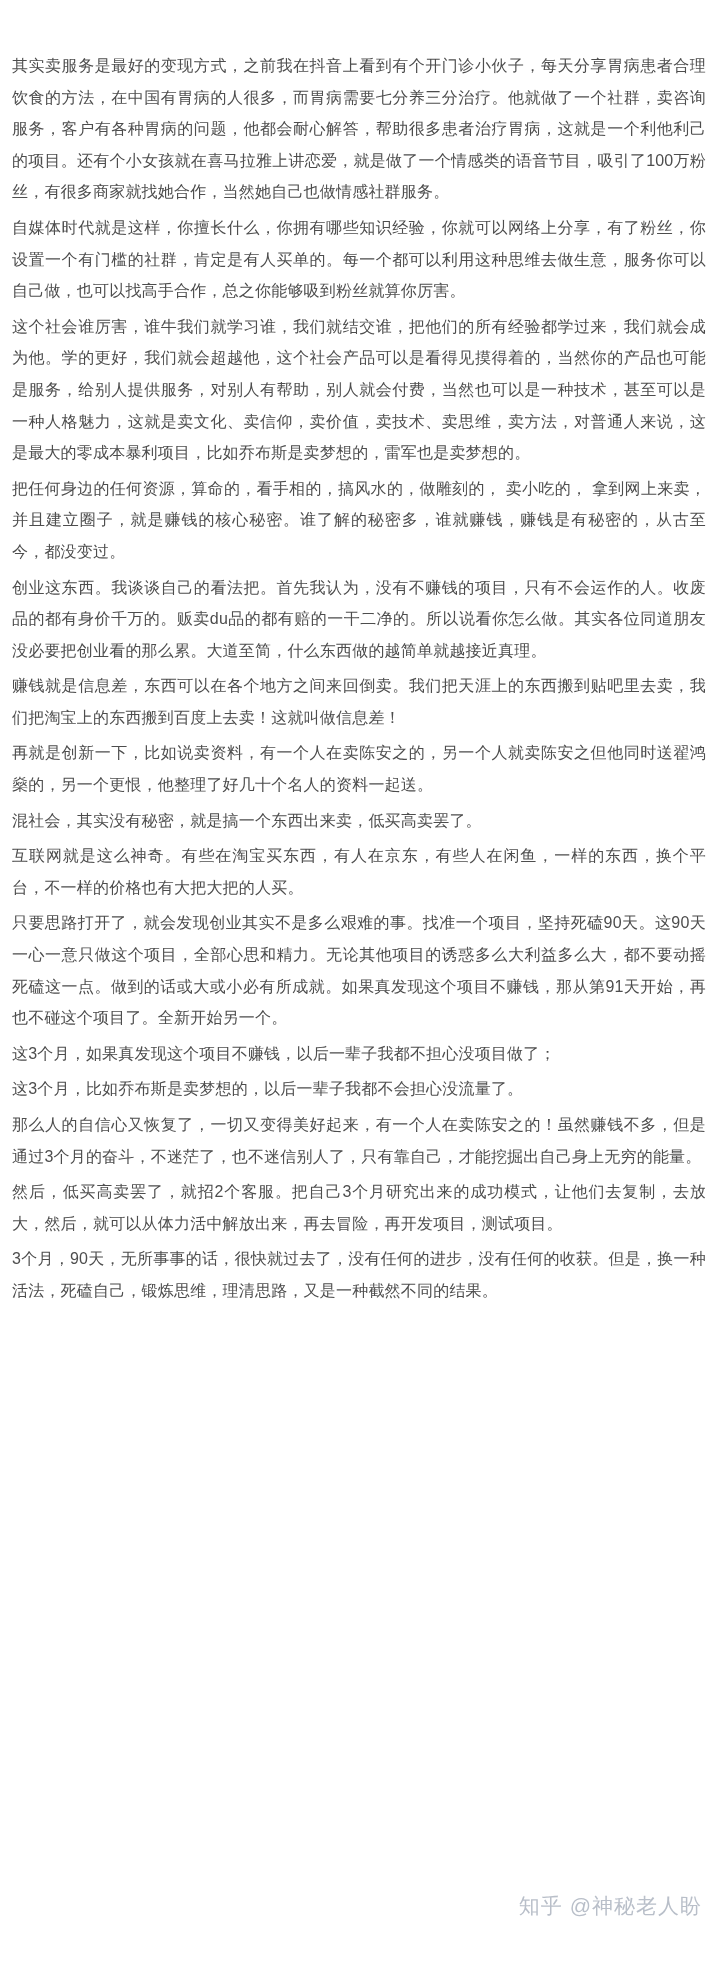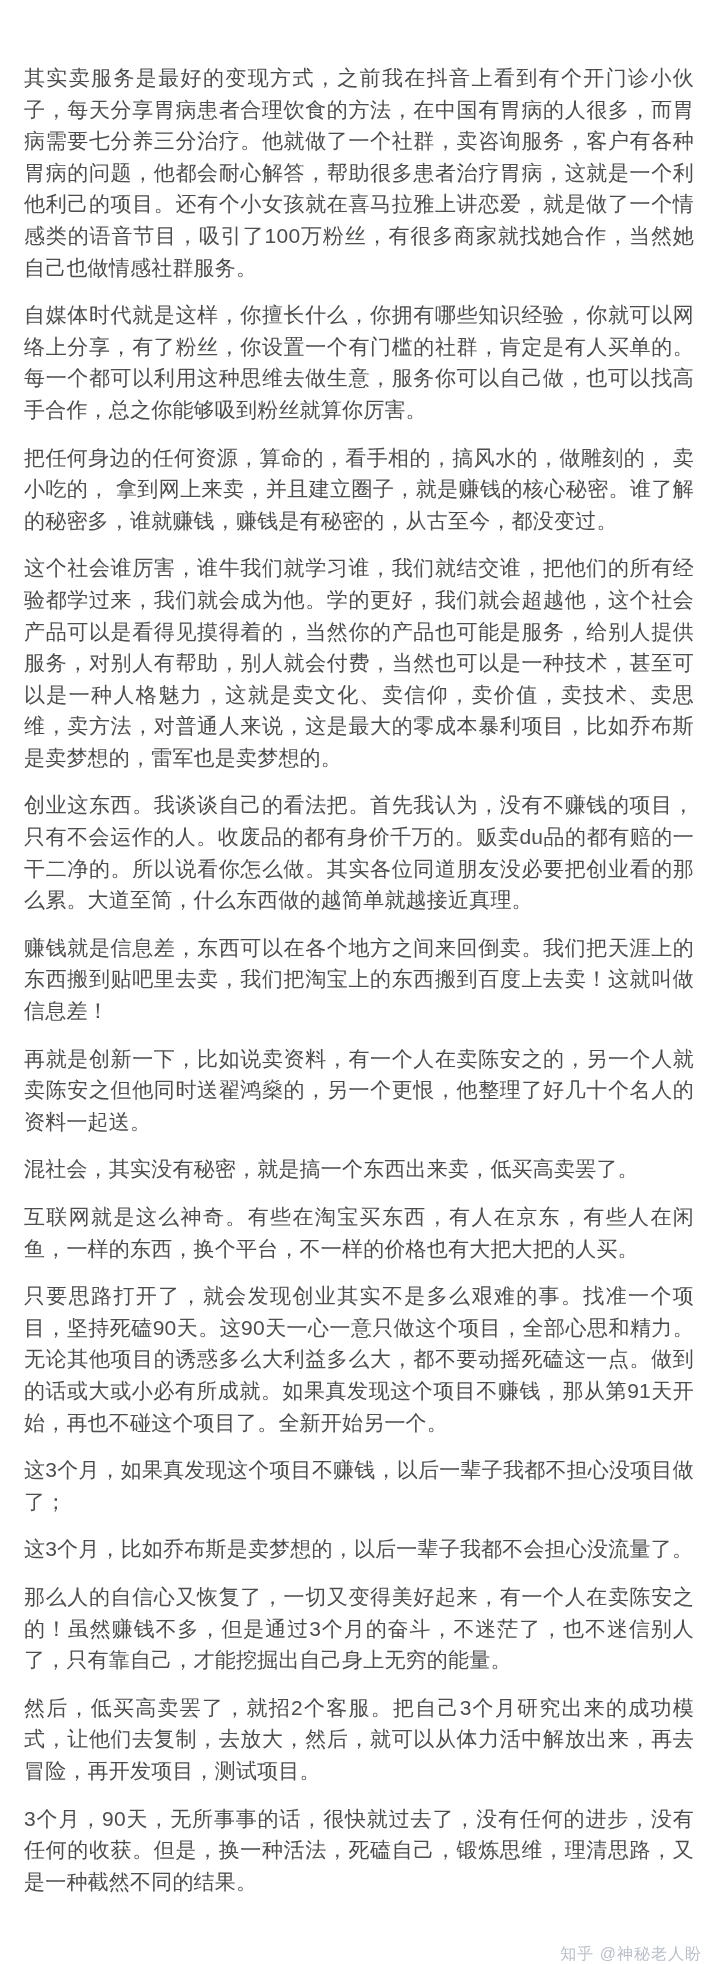--- a/index.html
+++ b/index.html
@@ -14,55 +14,55 @@
     position: relative;
     font-family: "Liberation Sans", "DejaVu Sans", sans-serif;
   }
   .article {
     position: absolute;
     top: 46px;
     left: 8px;
     right: 10px;
   }
   p.para {
-    margin: 16px;
+    margin: 4px;
     padding: 0;
-    font-size: 21px;
+    font-size: 16px;
     line-height: 31.6px;
     color: #4d4d4d;
     text-align: justify;
     letter-spacing: 0.2px;
     word-break: break-all;
   }
   
   .g-xl { margin-top: 74px; }
   .g-lg { margin-top: 62px; }
   .g-md { margin-top: 55px; }
   .g-blk { margin-top: 48px; }
   .g-sm { margin-top: 40px; }
   .g-xs { margin-top: 28px; }
   .watermark {
     position: absolute;
-    top: 1944px;
+    top: 1892px;
     right: 18px;
-    font-size: 16px;
+    font-size: 21px;
     color: #b9bfc9;
     letter-spacing: 1px;
     white-space: nowrap;
     pointer-events: none;
   }
 </style>
 </head>
 <body>
 
 <div class="article">
   <p class="para">其实卖服务是最好的变现方式，之前我在抖音上看到有个开门诊小伙子，每天分享胃病患者合理饮食的方法，在中国有胃病的人很多，而胃病需要七分养三分治疗。他就做了一个社群，卖咨询服务，客户有各种胃病的问题，他都会耐心解答，帮助很多患者治疗胃病，这就是一个利他利己的项目。还有个小女孩就在喜马拉雅上讲恋爱，就是做了一个情感类的语音节目，吸引了100万粉丝，有很多商家就找她合作，当然她自己也做情感社群服务。</p>
   <p class="para g-xl">自媒体时代就是这样，你擅长什么，你拥有哪些知识经验，你就可以网络上分享，有了粉丝，你设置一个有门槛的社群，肯定是有人买单的。每一个都可以利用这种思维去做生意，服务你可以自己做，也可以找高手合作，总之你能够吸到粉丝就算你厉害。</p>
+  <p class="para g-md">这个社会谁厉害，谁牛我们就学习谁，我们就结交谁，把他们的所有经验都学过来，我们就会成为他。学的更好，我们就会超越他，这个社会产品可以是看得见摸得着的，当然你的产品也可能是服务，给别人提供服务，对别人有帮助，别人就会付费，当然也可以是一种技术，甚至可以是一种人格魅力，这就是卖文化、卖信仰，卖价值，卖技术、卖思维，卖方法，对普通人来说，这是最大的零成本暴利项目，比如乔布斯是卖梦想的，雷军也是卖梦想的。</p>
   <p class="para g-lg">把任何身边的任何资源，算命的，看手相的，搞风水的，做雕刻的， 卖小吃的， 拿到网上来卖，并且建立圈子，就是赚钱的核心秘密。谁了解的秘密多，谁就赚钱，赚钱是有秘密的，从古至今，都没变过。</p>
-  <p class="para g-md">这个社会谁厉害，谁牛我们就学习谁，我们就结交谁，把他们的所有经验都学过来，我们就会成为他。学的更好，我们就会超越他，这个社会产品可以是看得见摸得着的，当然你的产品也可能是服务，给别人提供服务，对别人有帮助，别人就会付费，当然也可以是一种技术，甚至可以是一种人格魅力，这就是卖文化、卖信仰，卖价值，卖技术、卖思维，卖方法，对普通人来说，这是最大的零成本暴利项目，比如乔布斯是卖梦想的，雷军也是卖梦想的。</p>
   <p class="para g-md">创业这东西。我谈谈自己的看法把。首先我认为，没有不赚钱的项目，只有不会运作的人。收废品的都有身价千万的。贩卖du品的都有赔的一干二净的。所以说看你怎么做。其实各位同道朋友没必要把创业看的那么累。大道至简，什么东西做的越简单就越接近真理。</p>
   <p class="para">赚钱就是信息差，东西可以在各个地方之间来回倒卖。我们把天涯上的东西搬到贴吧里去卖，我们把淘宝上的东西搬到百度上去卖！这就叫做信息差！</p>
   <p class="para">再就是创新一下，比如说卖资料，有一个人在卖陈安之的，另一个人就卖陈安之但他同时送翟鸿燊的，另一个更恨，他整理了好几十个名人的资料一起送。</p>
   <p class="para">混社会，其实没有秘密，就是搞一个东西出来卖，低买高卖罢了。</p>
   <p class="para g-blk">互联网就是这么神奇。有些在淘宝买东西，有人在京东，有些人在闲鱼，一样的东西，换个平台，不一样的价格也有大把大把的人买。</p>
   <p class="para g-md">只要思路打开了，就会发现创业其实不是多么艰难的事。找准一个项目，坚持死磕90天。这90天一心一意只做这个项目，全部心思和精力。无论其他项目的诱惑多么大利益多么大，都不要动摇死磕这一点。做到的话或大或小必有所成就。如果真发现这个项目不赚钱，那从第91天开始，再也不碰这个项目了。全新开始另一个。</p>
   <p class="para g-xs">这3个月，如果真发现这个项目不赚钱，以后一辈子我都不担心没项目做了；</p>
   <p class="para">这3个月，比如乔布斯是卖梦想的，以后一辈子我都不会担心没流量了。</p>
   <p class="para g-xs">那么人的自信心又恢复了，一切又变得美好起来，有一个人在卖陈安之的！虽然赚钱不多，但是通过3个月的奋斗，不迷茫了，也不迷信别人了，只有靠自己，才能挖掘出自己身上无穷的能量。</p>
   <p class="para g-sm">然后，低买高卖罢了，就招2个客服。把自己3个月研究出来的成功模式，让他们去复制，去放大，然后，就可以从体力活中解放出来，再去冒险，再开发项目，测试项目。</p>

